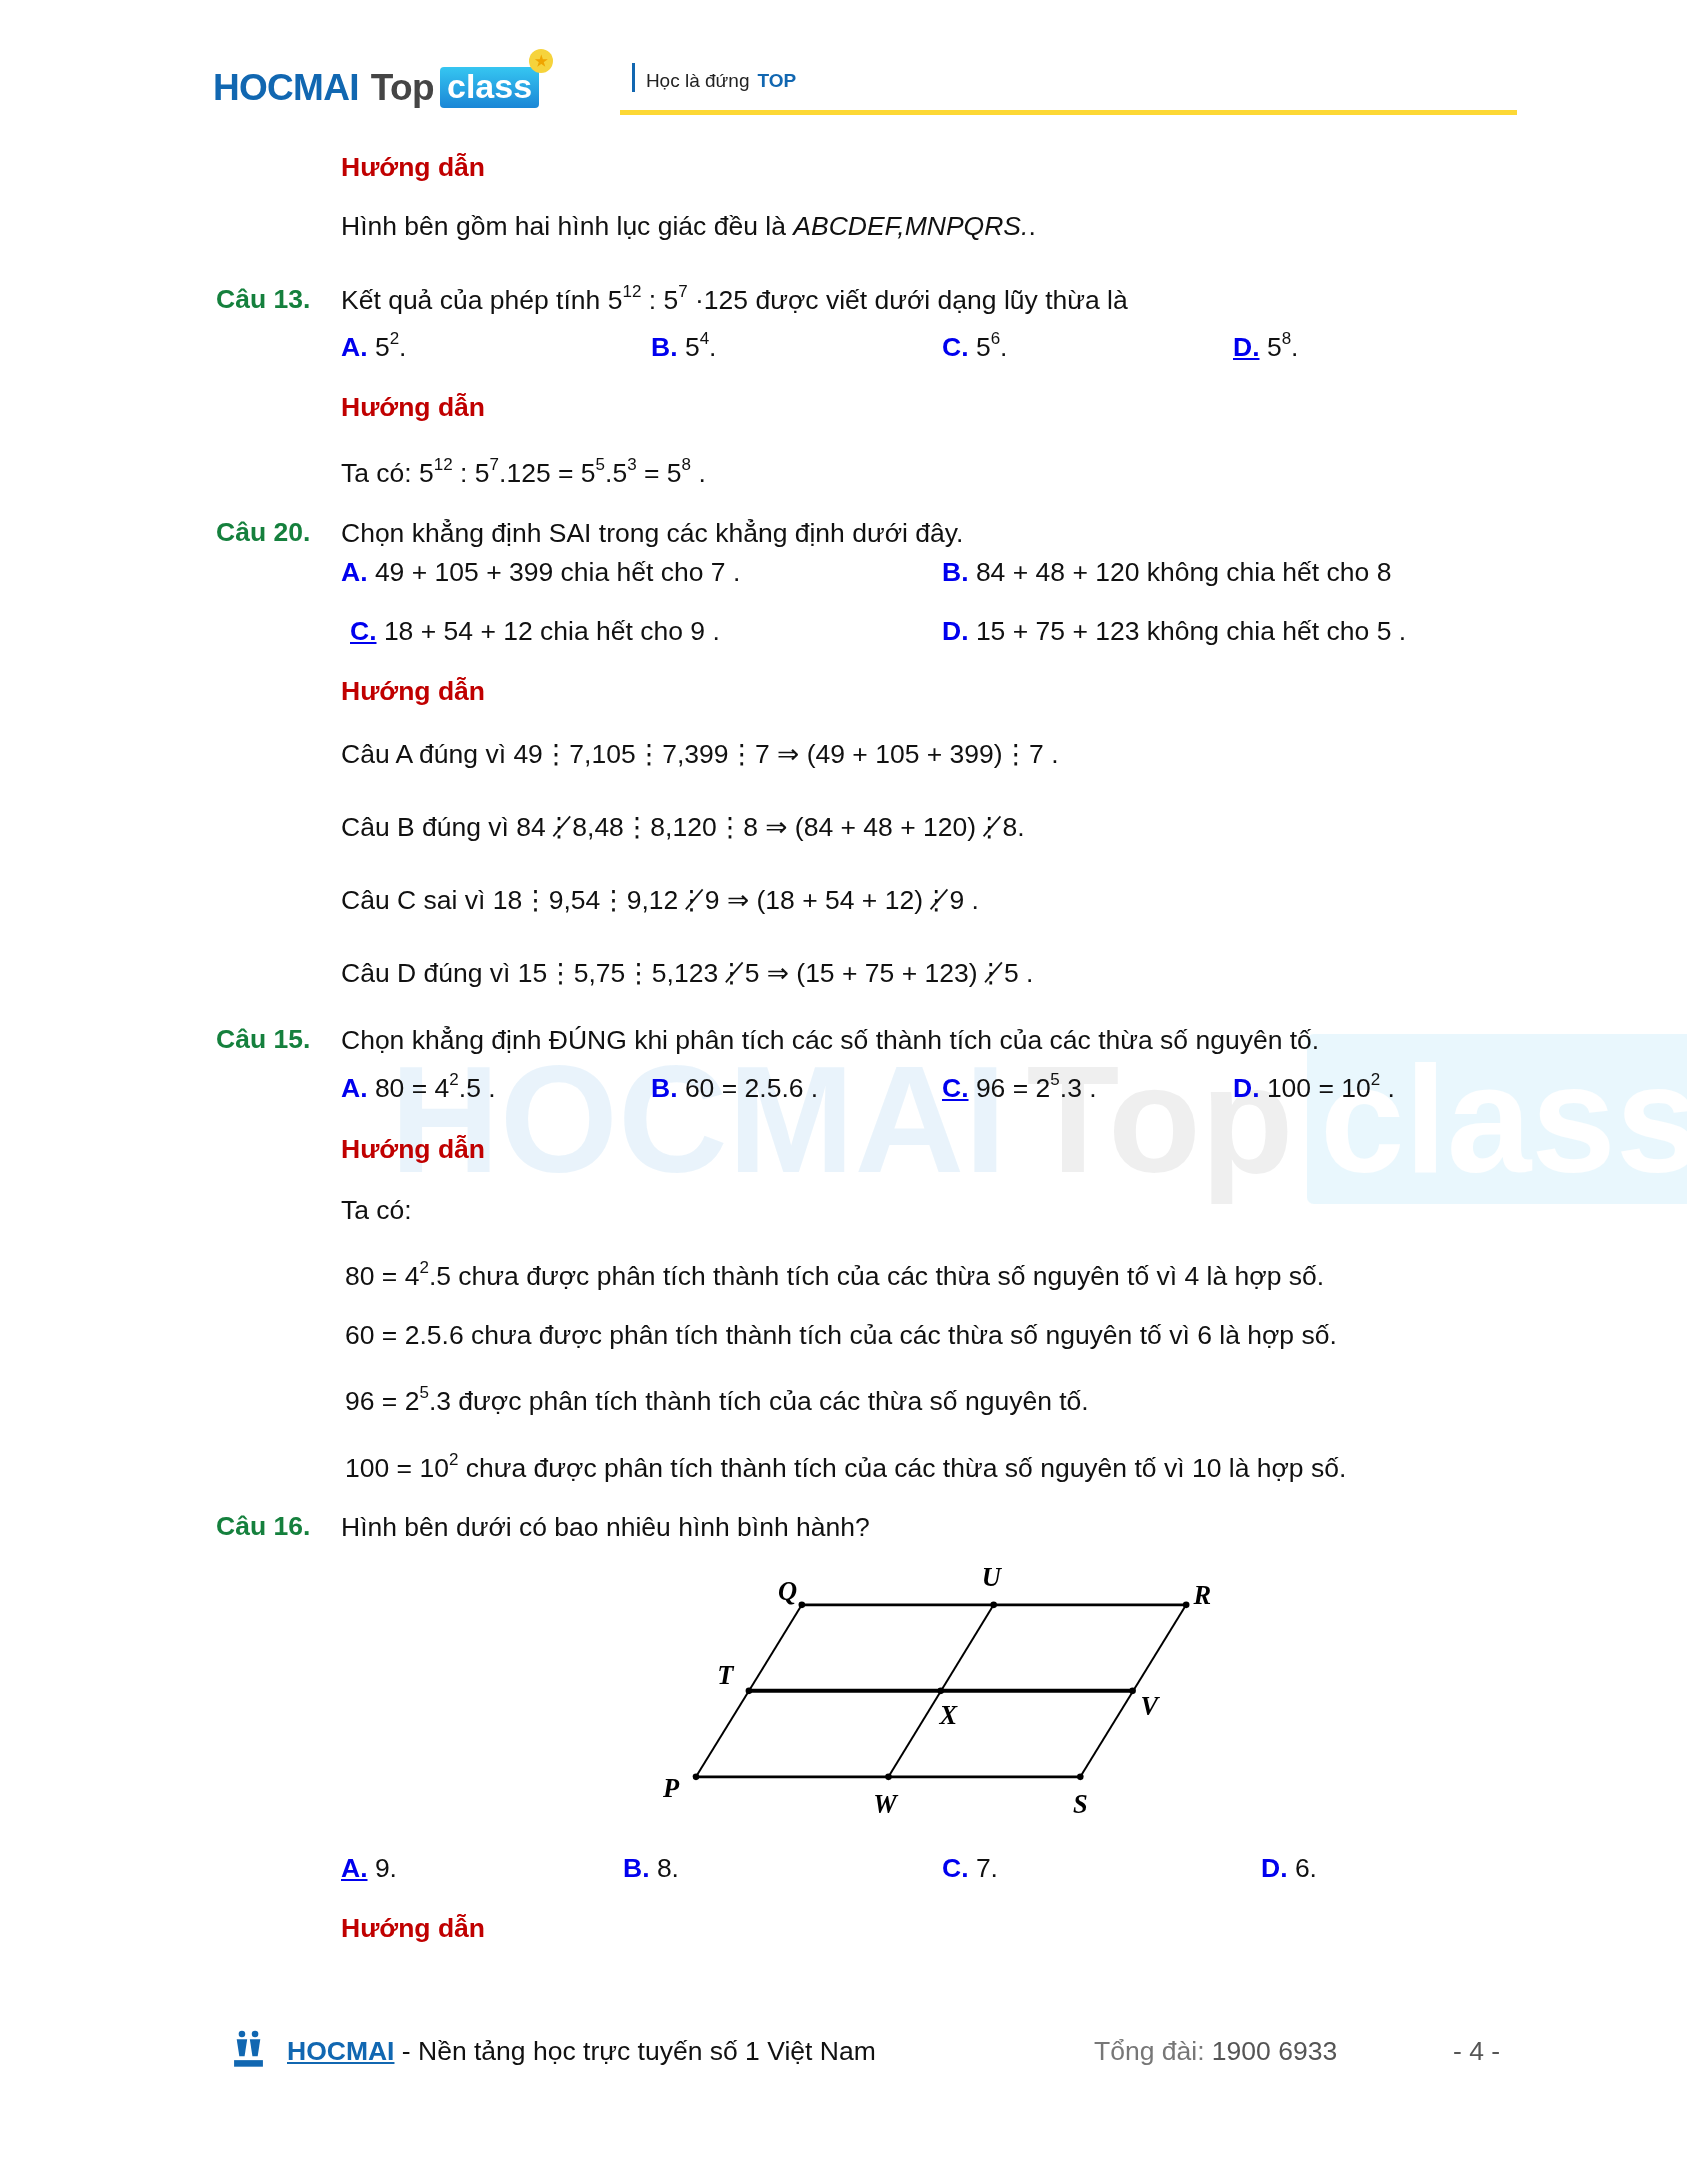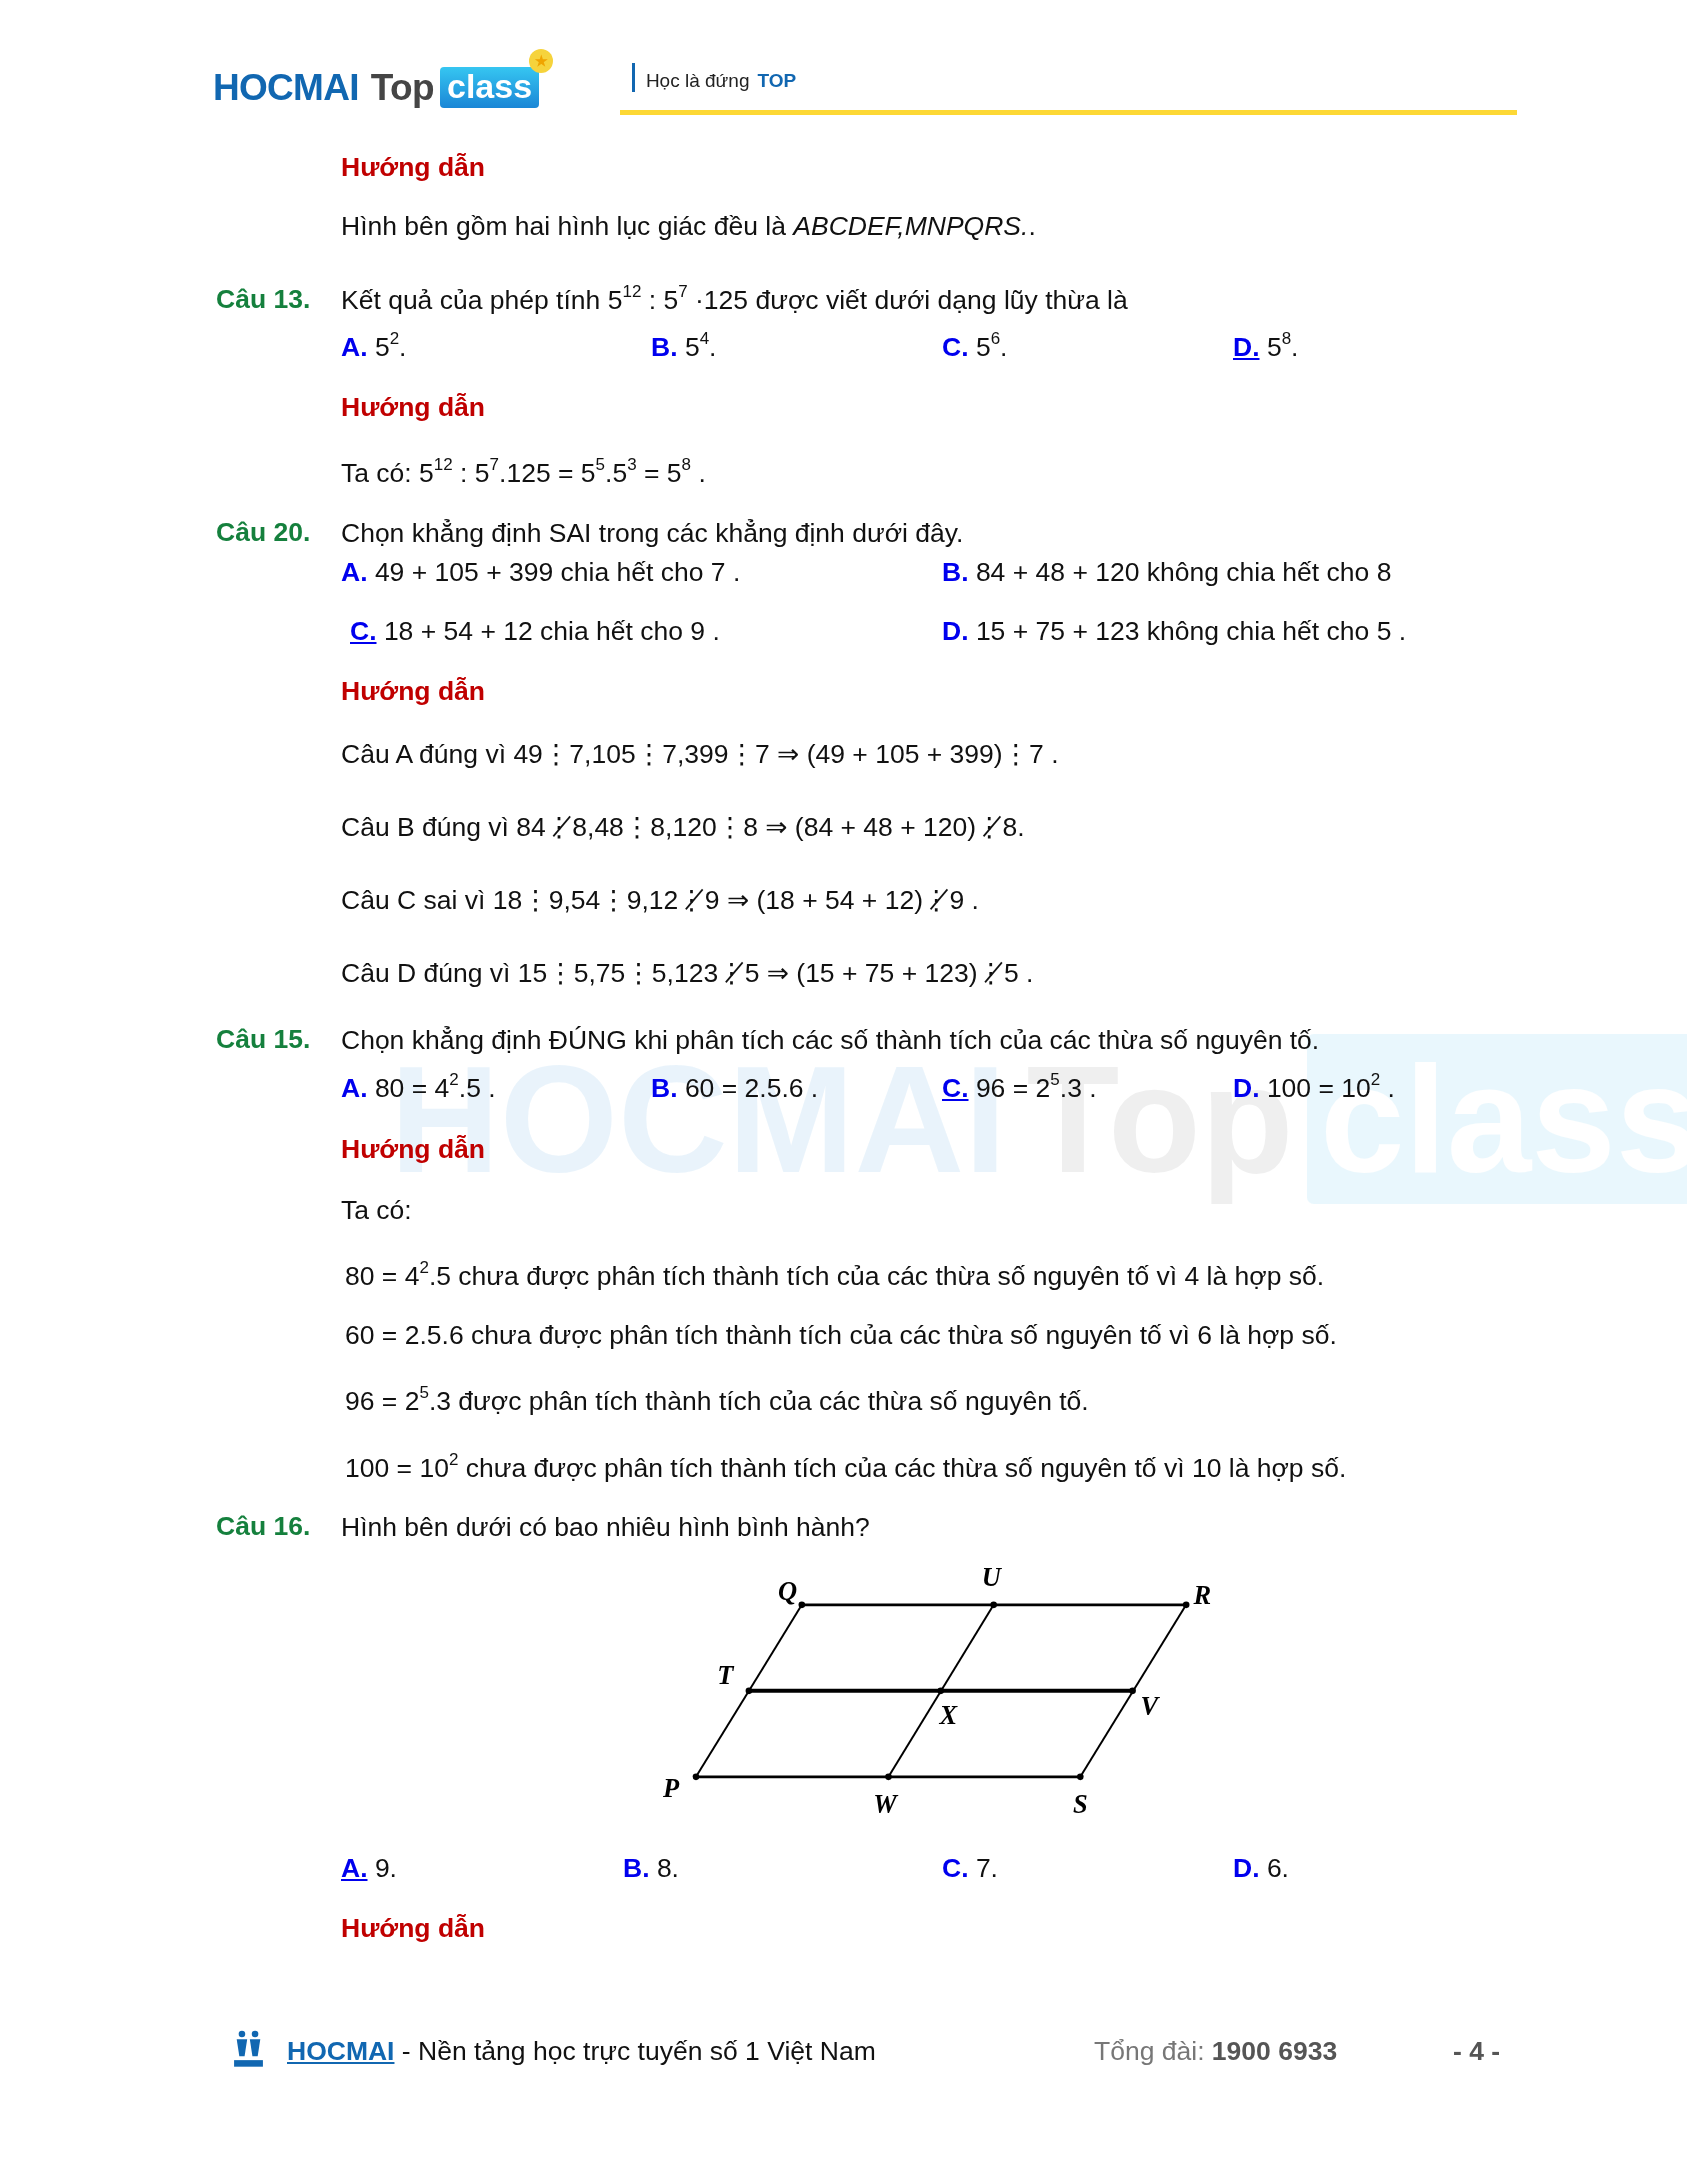--- a/index.html
+++ b/index.html
@@ -28,21 +28,21 @@
   i.m { font-style:italic; }
   .watermark { left:390px; top:1032px; font-size:152px; font-weight:bold; opacity:0.09; white-space:nowrap; pointer-events:none; }
   .watermark .a { color:#1a86d6; }
   .watermark .b { color:#555; margin-left:20px; }
   .watermark .c { color:#fff; background:#1ab0ee; padding:0 13.2px; margin-left:13.2px; border-radius:6.6px; }
   
   .footer { top:2036px; font-size:26.5px; white-space:nowrap; }
   .footer-logo { left:230px; top:2030px; width:37px; height:38px; }
   .f-hocmai { color:#1167b1; font-weight:bold; text-decoration:underline; }
   .f-gray { color:#777; }
-  .f-bold { color:#555; font-weight:bold;text-align:center; }
+  .f-bold { color:#555; font-weight:normal;text-align:center; }
 </style>
 </head>
 <body>
 
 <div class="abs logo">
   <span class="hm">HOCMAI</span>
   <span class="tp">Top</span>
   <span class="cl"><span>class</span><span class="star">★</span></span>
 </div>
 <div class="abs slogan">
@@ -131,21 +131,21 @@
     <text x="1724" y="2592">V</text>
     <text x="1002" y="2716">P</text>
     <text x="1320" y="2740">W</text>
     <text x="1622" y="2740">S</text>
   </g>
 </svg>
 
 <div class="abs txt" style="left:341px;top:1852px;"><span class="opt u">A.</span> <span>9.</span></div>
 <div class="abs txt" style="left:623px;top:1852px;"><span class="opt">B.</span> <span>8.</span></div>
 <div class="abs txt" style="left:942px;top:1852px;"><span class="opt">C.</span> <span>7.</span></div>
-<div class="abs txt" style="left:1233px;top:1852px;"><span class="opt">D.</span> <span>6.</span></div>
+<div class="abs txt" style="left:1261px;top:1852px;"><span class="opt">D.</span> <span>6.</span></div>
 <div class="abs guide" style="left:341px;top:1913px;">Hướng dẫn</div>
 
 <svg class="abs footer-logo" viewBox="0 0 56 58">
   <g fill="#1167b1">
     <circle cx="18" cy="6" r="5"></circle>
       <circle cx="38" cy="6" r="5"></circle>
     <path d="M10 14 L26 14 L22 40 L14 40 Z"></path>
       <path d="M30 14 L46 14 L42 40 L34 40 Z"></path>
     <rect x="6" y="46" width="44" height="10"></rect>
   </g>

